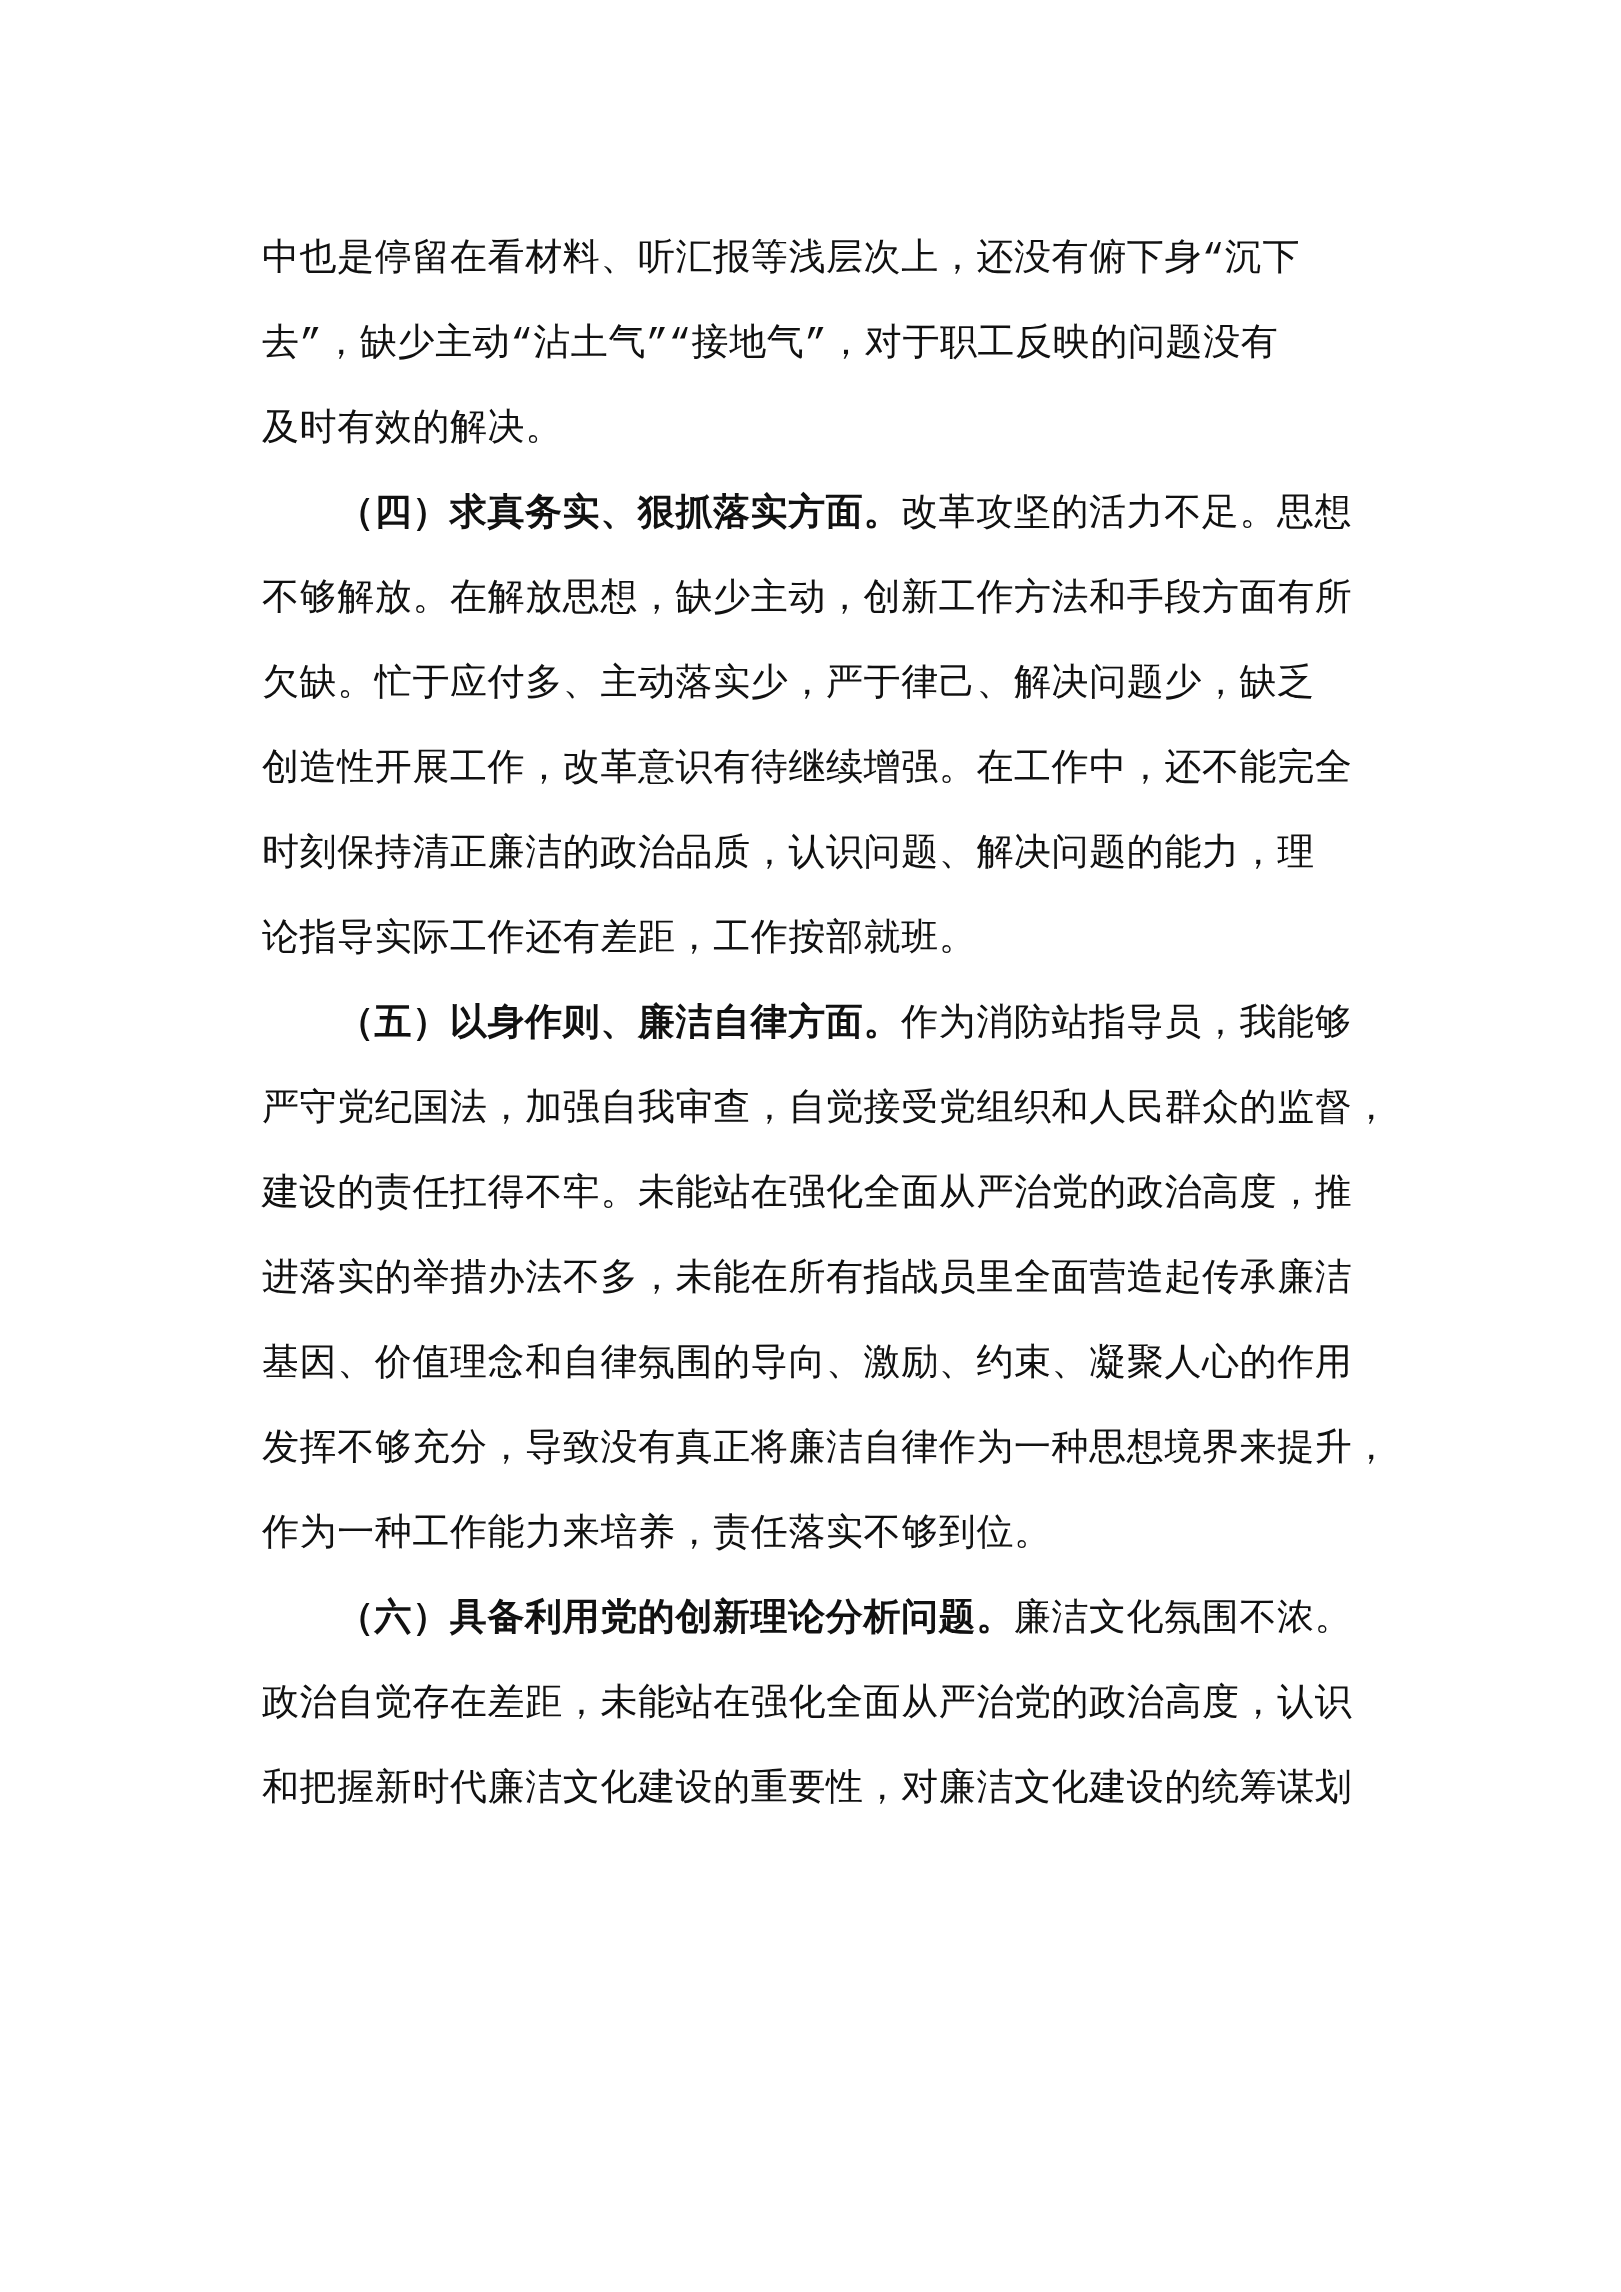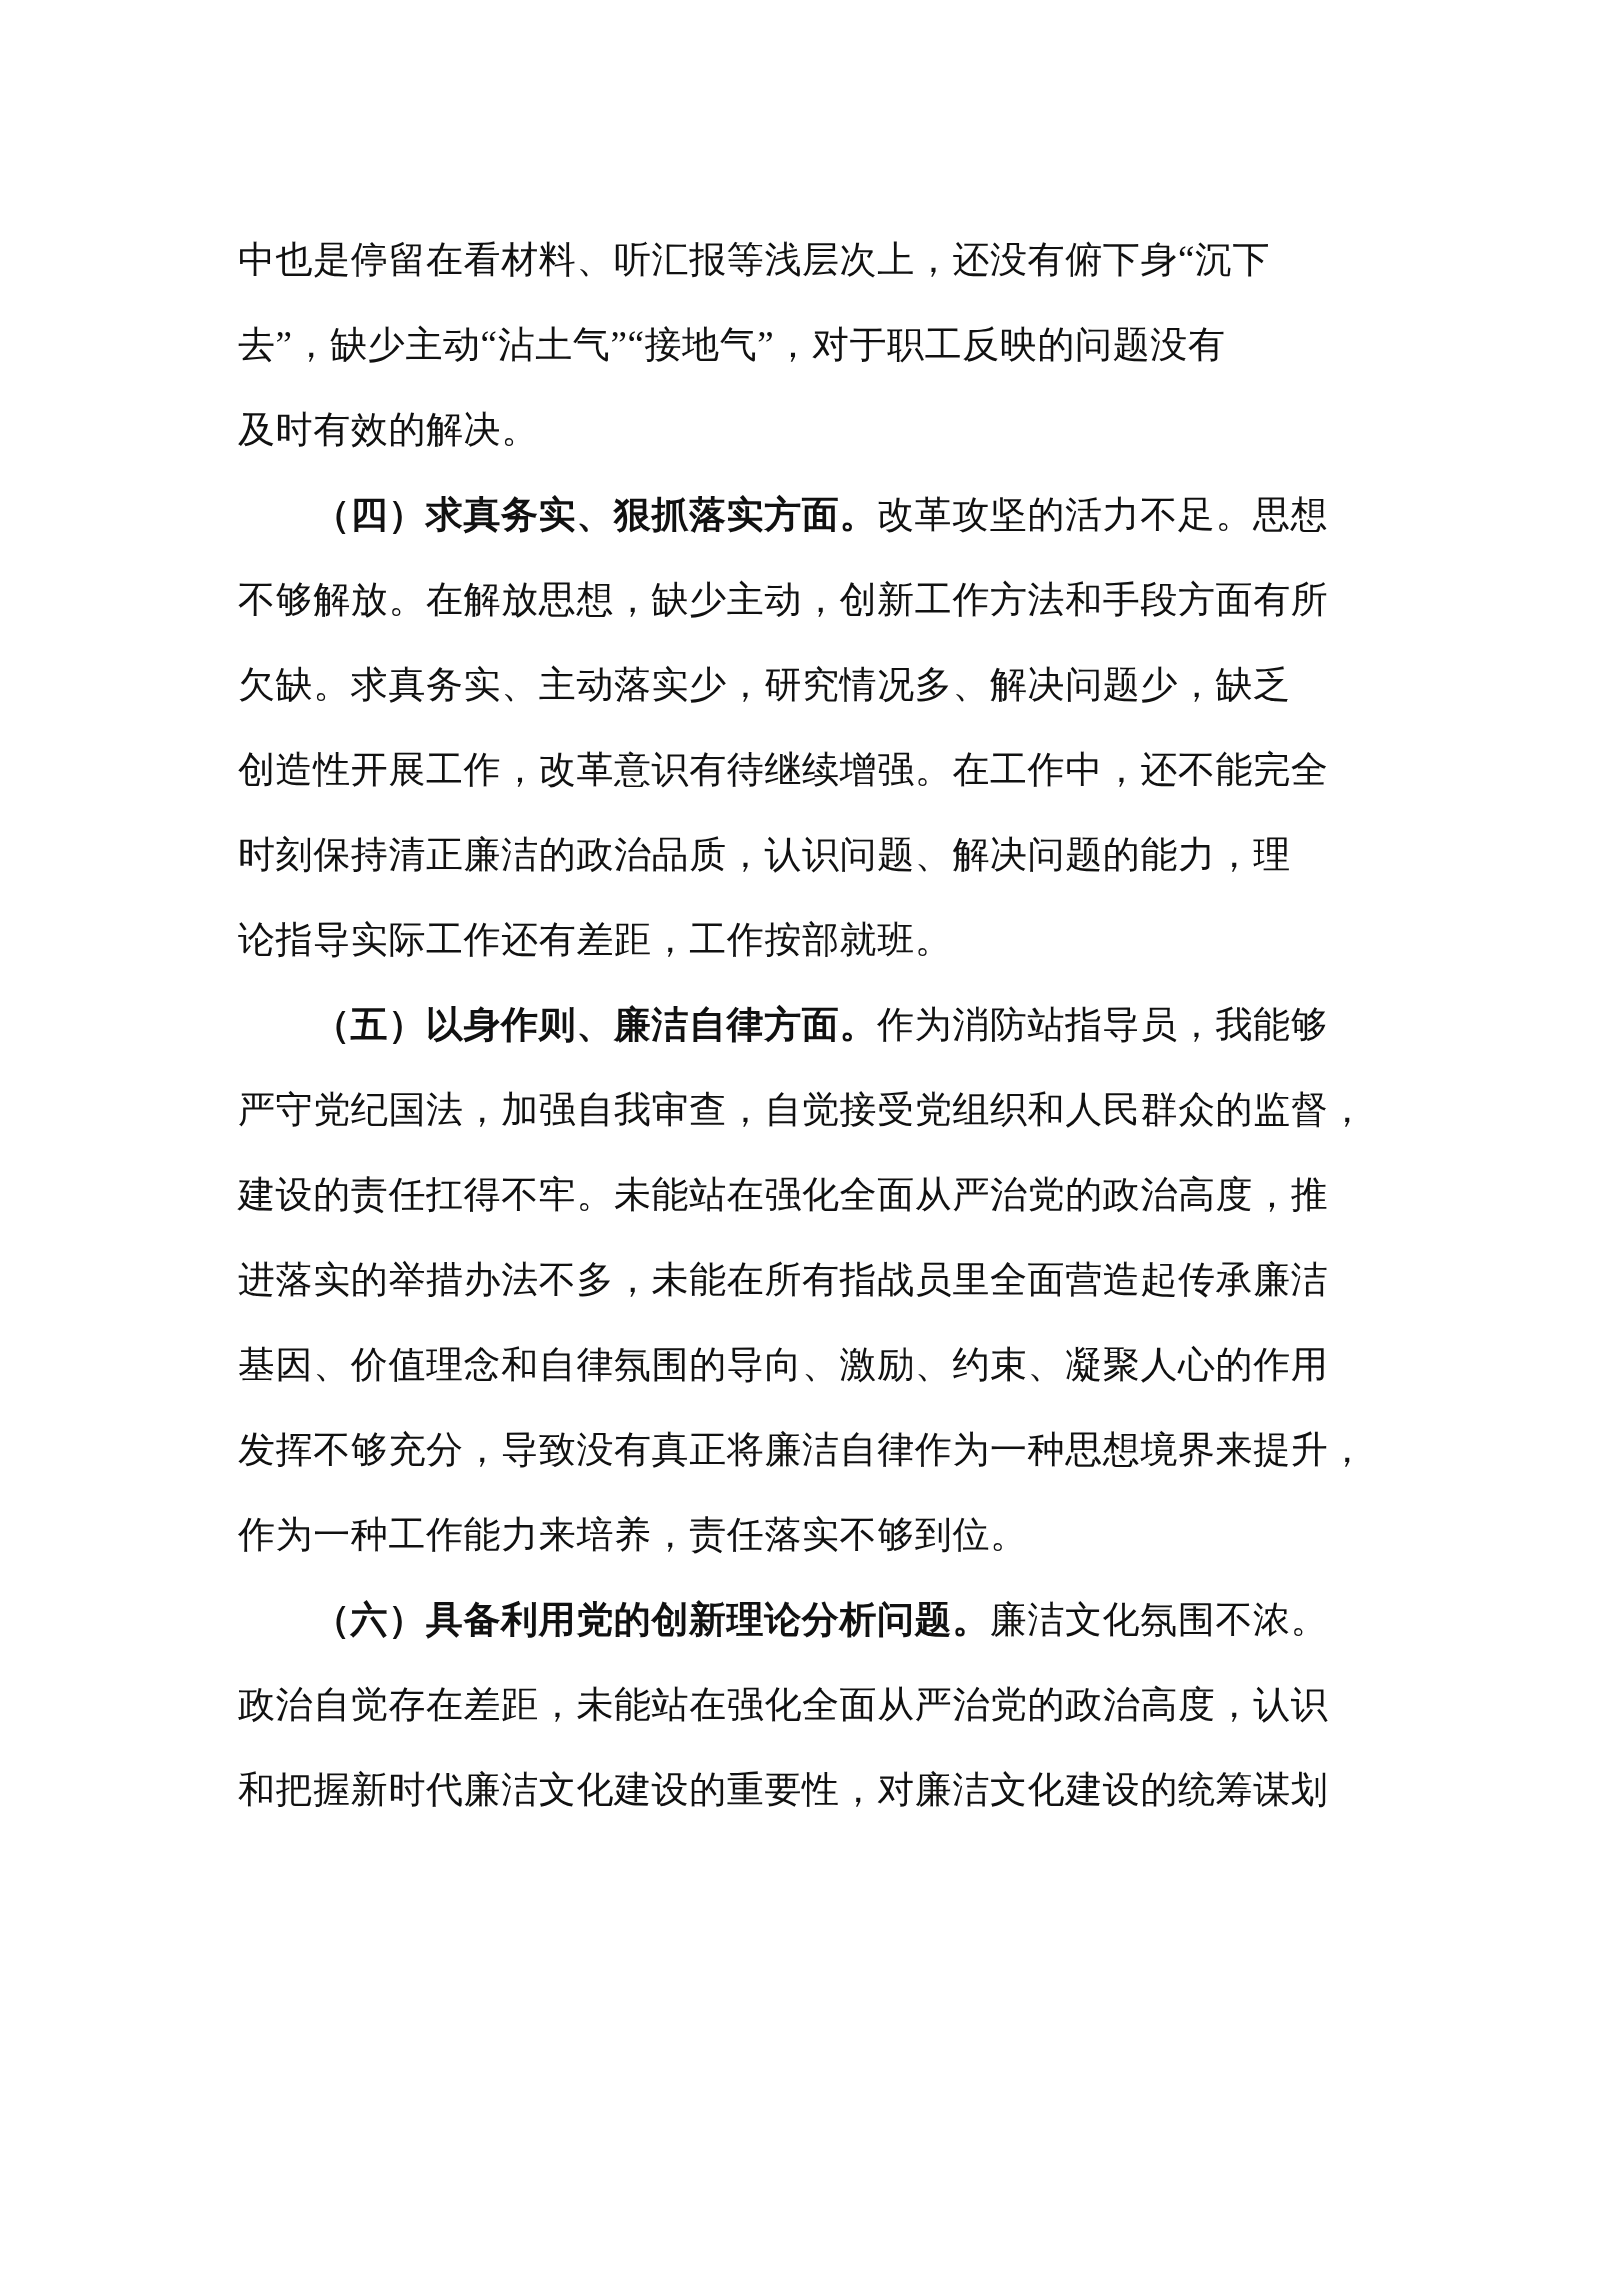--- a/index.html
+++ b/index.html
@@ -1,19 +1,19 @@
 <!DOCTYPE html>
 <html><head>
 <meta charset="utf-8">
 <style>
   html, body { margin: 0; padding: 0; background: #ffffff; }
   body { width: 1621px; height: 2293px; position: relative; overflow: hidden; }
   .page {
-    position: absolute; left: 238px; top: 225px; width: 1137px;
-    font-family: Liberation Serif, serif;
+    position: absolute; left: 262px; top: 225px; width: 1137px;
+    font-family: Liberation Mono, monospace;
     color: #111111; font-size: 37px;
   }
   .line {
     height: 85px; line-height: 69px; white-space: nowrap;
     letter-spacing: 0.6px;
   }
   .indent { padding-left: 75px; }
   .bold { font-weight: bold; }
 </style>
 </head>
@@ -25,21 +25,21 @@
     <div class="line">中也是停留在看材料、听汇报等浅层次上，还没有俯下身“沉下</div>
     <div class="line">去”，缺少主动“沾土气”“接地气”，对于职工反映的问题没有</div>
     <div class="line">及时有效的解决。</div>
   </div>
 
   <div>
     <div class="line indent">
       <span class="bold">（四）求真务实、狠抓落实方面。</span><span>改革攻坚的活力不足。思想</span>
     </div>
     <div class="line">不够解放。在解放思想，缺少主动，创新工作方法和手段方面有所</div>
-    <div class="line">欠缺。求真务实、主动落实少，研究情况多、解决问题少，缺乏</div>
+    <div class="line">欠缺。忙于应付多、主动落实少，严于律己、解决问题少，缺乏</div>
     <div class="line">创造性开展工作，改革意识有待继续增强。在工作中，还不能完全</div>
     <div class="line">时刻保持清正廉洁的政治品质，认识问题、解决问题的能力，理</div>
     <div class="line">论指导实际工作还有差距，工作按部就班。</div>
   </div>
 
   <div>
     <div class="line indent">
       <span class="bold">（五）以身作则、廉洁自律方面。</span><span>作为消防站指导员，我能够</span>
     </div>
     <div class="line">严守党纪国法，加强自我审查，自觉接受党组织和人民群众的监督，</div>

